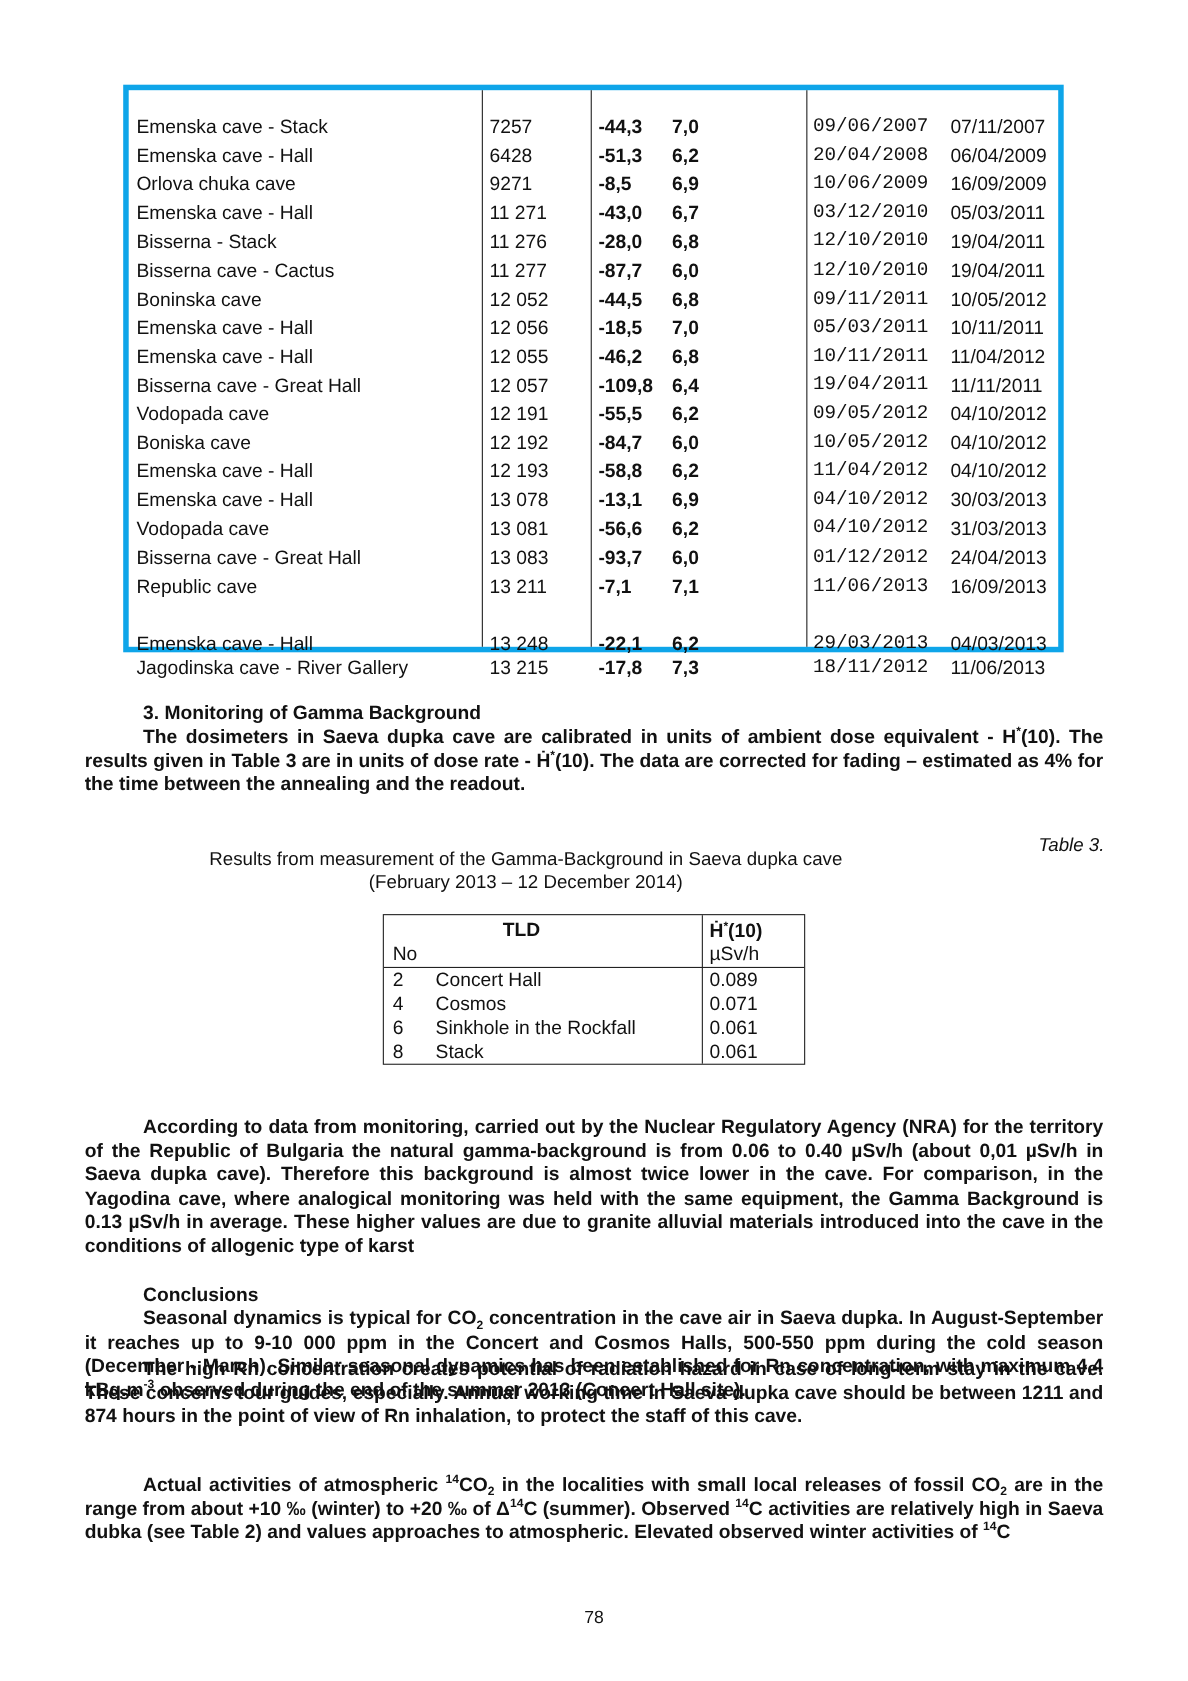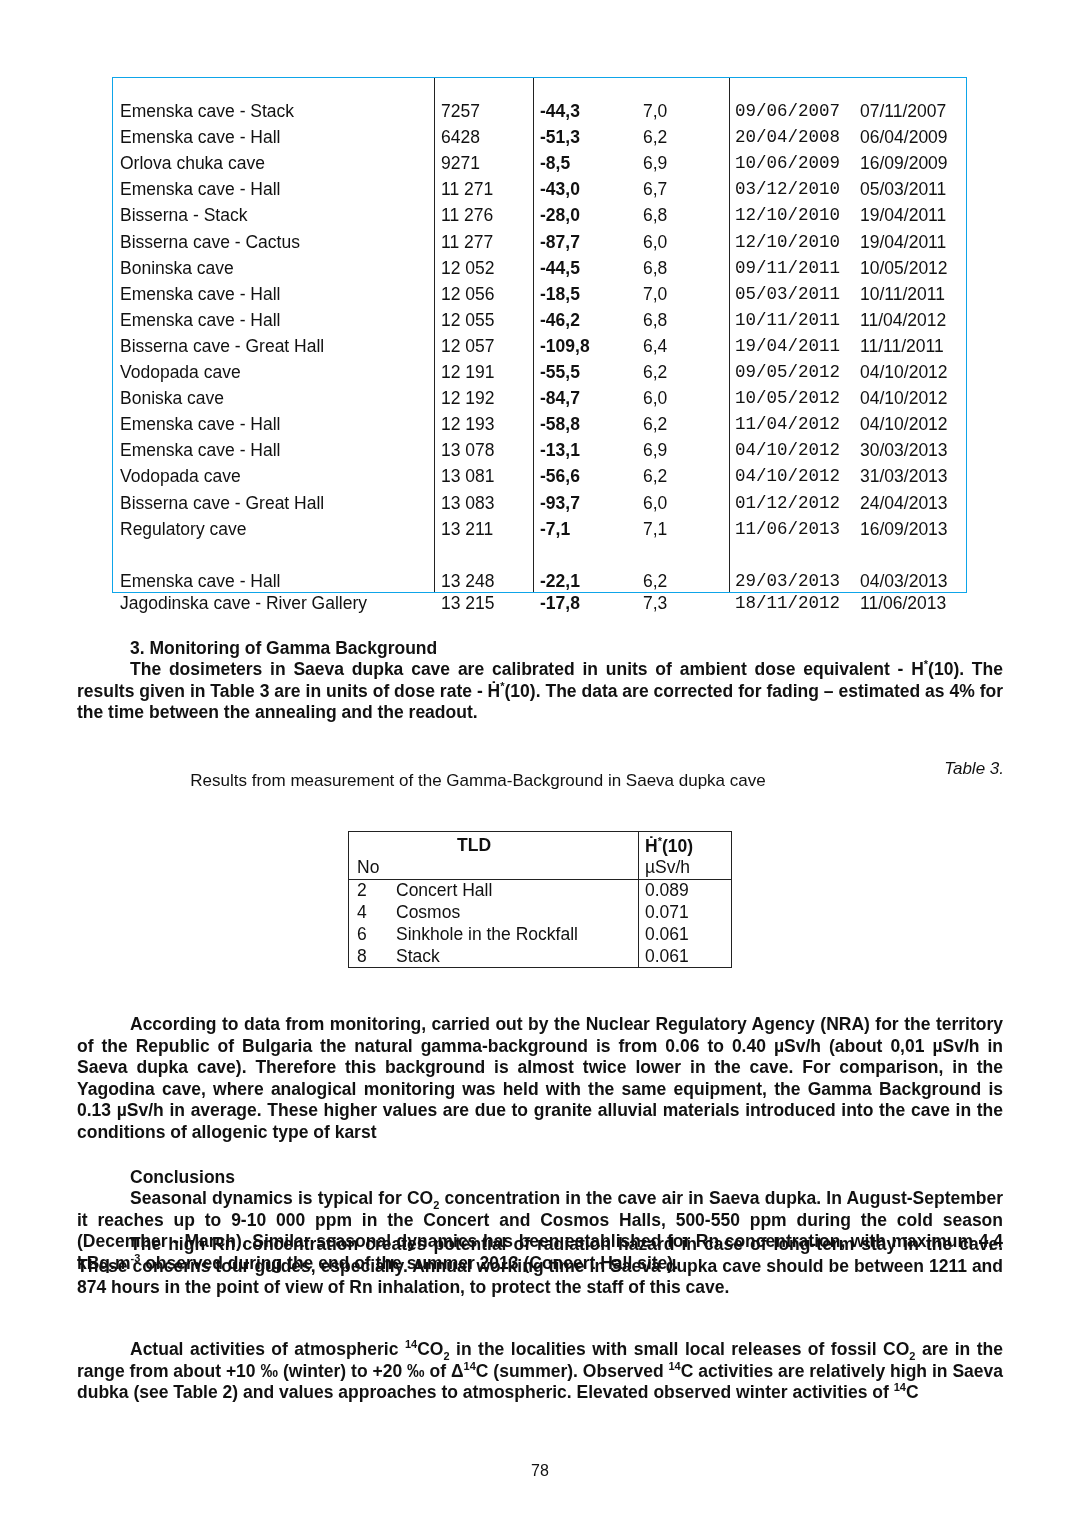--- a/index.html
+++ b/index.html
@@ -3,29 +3,29 @@
 <meta charset="utf-8">
 <style>
   html, body { margin: 0; padding: 0; background: #ffffff; }
   body {
     width: 1080px; height: 1528px; position: relative; overflow: hidden;
     font-family: "Liberation Sans", "DejaVu Sans", sans-serif; color: #111;
   }
   
   .t2 {
     position: absolute; left: 112px; top: 77px; width: 855px; height: 516px;
-    border: 1px solid #0ea5e9; box-sizing: border-box;
+    border: 5px solid #0ea5e9; box-sizing: border-box;
   }
   .t2 .vline { position: absolute; top: 0; bottom: 0; width: 1px; background: #222; }
   .t2 .row { position: absolute; left: 0; right: 0; height: 26px; font-size: 17.5px; line-height: 26px; }
   .t2 .row span { position: absolute; white-space: nowrap; }
   .t2 .c-name { left: 7px; }
   .t2 .c-lab { left: 328px; }
   .t2 .c-d14 { left: 427px; font-weight: bold; }
-  .t2 .c-err { left: 530px; font-weight: normal; text-align: center; }
+  .t2 .c-err { left: 494px; font-weight: bold; text-align: center; }
   .t2 .c-start { left: 622px; font-family: Liberation Mono, monospace; }
   .t2 .c-end { left: 747px; }
 
   .para { position: absolute; left: 77px; width: 926px; font-size: 17.5px; line-height: 21.5px; text-align: justify; }
   .indent { text-indent: 53px; font-weight: bold; }
   h3.sec { position: absolute; margin: 0; font-size: 17.5px; font-weight: bold; }
   .caption-right { position: absolute; right: 76px; font-style: italic; font-size: 17px; }
   .caption-center { position: absolute; left: 0; width: 956px; text-align: center; font-size: 17px; line-height: 21px; }
 
   
@@ -166,21 +166,21 @@
       </div>
       <div class="row" style="top: 411.5px;">
         <span class="c-name">Bisserna cave - Great Hall</span>
         <span class="c-lab">13 083</span>
         <span class="c-d14">-93,7</span>
         <span class="c-err">6,0</span>
         <span class="c-start">01/12/2012</span>
         <span class="c-end">24/04/2013</span>
       </div>
       <div class="row" style="top: 437.6px;">
-        <span class="c-name">Regulatory cave</span>
+        <span class="c-name">Republic cave</span>
         <span class="c-lab">13 211</span>
         <span class="c-d14">-7,1</span>
         <span class="c-err">7,1</span>
         <span class="c-start">11/06/2013</span>
         <span class="c-end">16/09/2013</span>
       </div>
       <div class="row" style="top: 463.7px; margin-top: 48px;">
         <span class="c-name">Jagodinska cave - River Gallery</span>
         <span class="c-lab">13 215</span>
         <span class="c-d14">-17,8</span>
@@ -198,20 +198,21 @@
       </div>
     </div>
 </div>
 
 <h3 class="sec" style="left:130px; top:638px;">3. Monitoring of Gamma Background</h3>
 <div class="para indent" style="top:659px;"><span>The dosimeters in Saeva dupka cave are calibrated in units of ambient dose equivalent - H</span><sup>*</sup><span>(10). The results given in Table 3 are in units of dose rate - Ḣ</span><sup>*</sup><span>(10). The data are corrected for fading – estimated as 4% for the time between the annealing and the readout.</span></div>
 
 <div class="caption-right" style="top:759px;">Table 3.</div>
 <div class="caption-center" style="top:770px;">
   <div>Results from measurement of the Gamma-Background in Saeva dupka cave</div>
+  <div>(February 2013 – 12 December 2014)</div>
 </div>
 
 <div class="t3">
   <div class="vl"></div>
   <div class="hl"></div>
   <div class="cell" style="left:108px; top:2px; font-weight:bold;">TLD</div>
   <div class="cell" style="left:8px; top:24px;">No</div>
   <div class="cell" style="left:296px; top:3px; font-weight:bold;"><span>Ḣ</span><sup>*</sup><span>(10)</span></div>
   <div class="cell" style="left:296px; top:24px;">µSv/h</div>
   <div id="t3rows">

